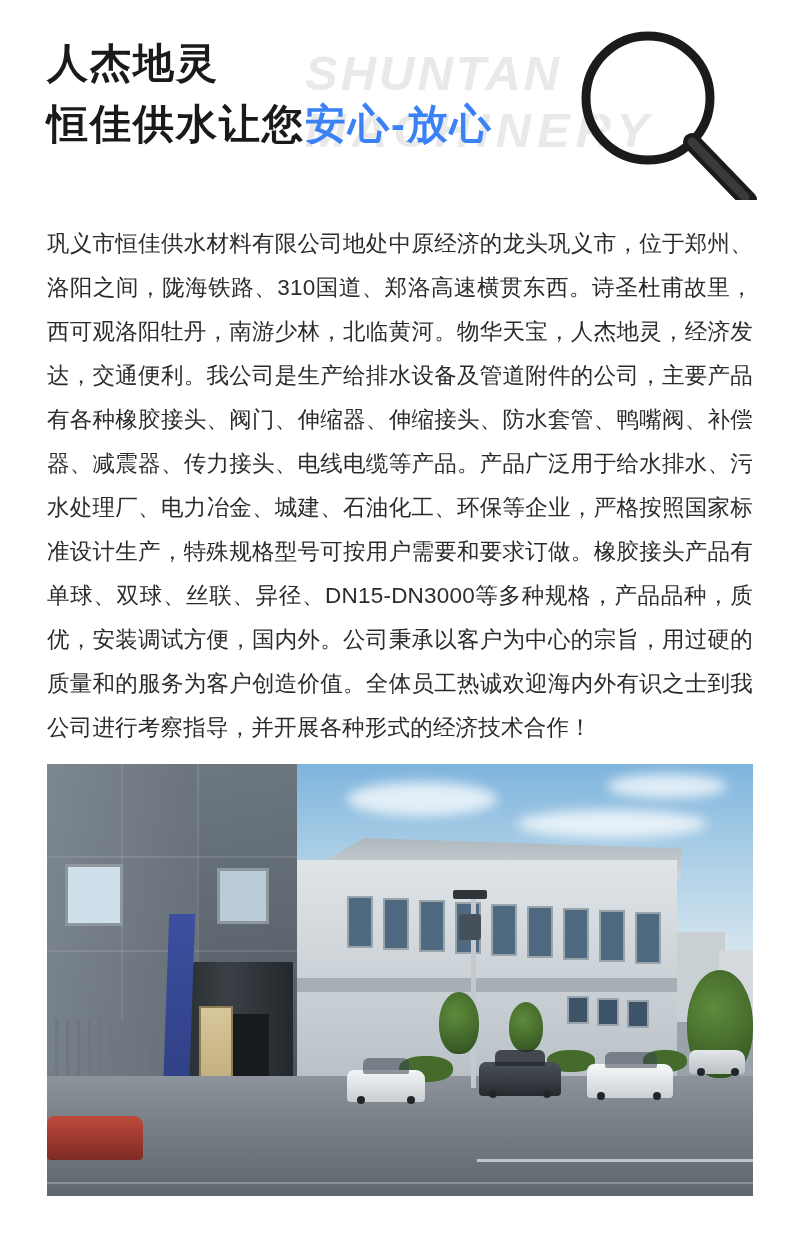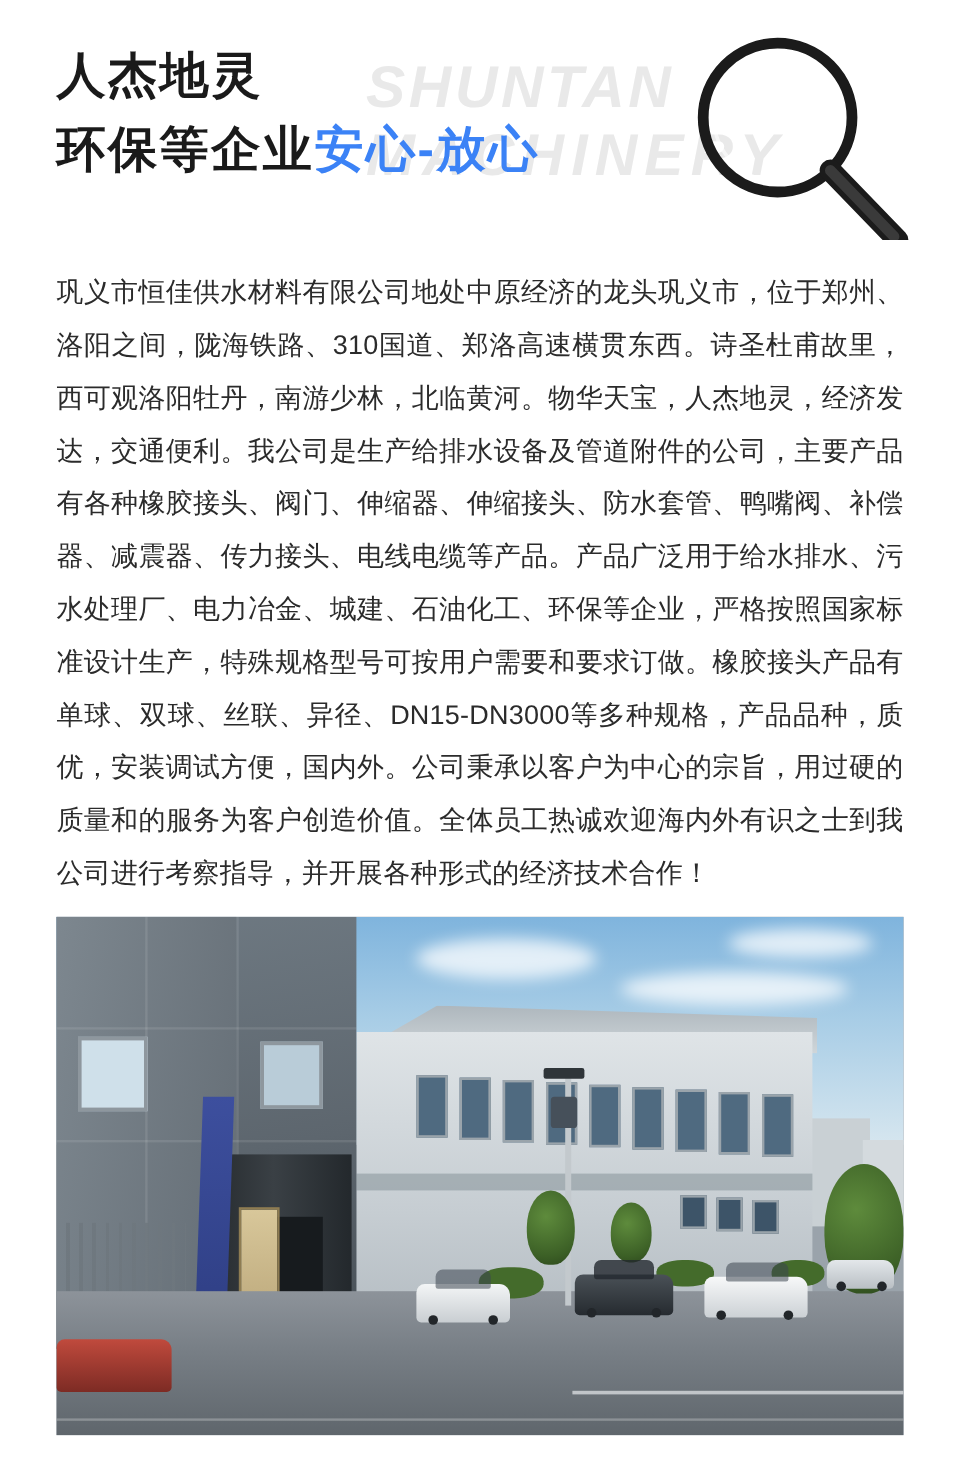--- a/index.html
+++ b/index.html
@@ -315,21 +315,21 @@
   <div class="header">
 
     <div class="watermark">
       <span>SHUNTAN</span>
       <span class="wm2">MACHINERY</span>
     </div>
 
     <div class="headline">
       <div class="line1">人杰地灵</div>
       <div class="line2">
-        <span>环保等企业</span><span class="accent">安心-放心</span>
+        <span>恒佳供水让您</span><span class="accent">安心-放心</span>
       </div>
     </div>
 
     <svg class="magnifier" viewBox="0 0 210 200">
       <circle cx="96" cy="80" r="62" fill="none" stroke="#1b1b1b" stroke-width="9"></circle>
       <circle cx="96" cy="80" r="53" fill="none" stroke="#ffffff" stroke-width="3" opacity="0.6"></circle>
       <line x1="140" y1="124" x2="196" y2="182" stroke="#1b1b1b" stroke-width="18" stroke-linecap="round"></line>
       <line x1="140" y1="124" x2="193" y2="179" stroke="#3a3a3a" stroke-width="9" stroke-linecap="round"></line>
     </svg>
   </div>

